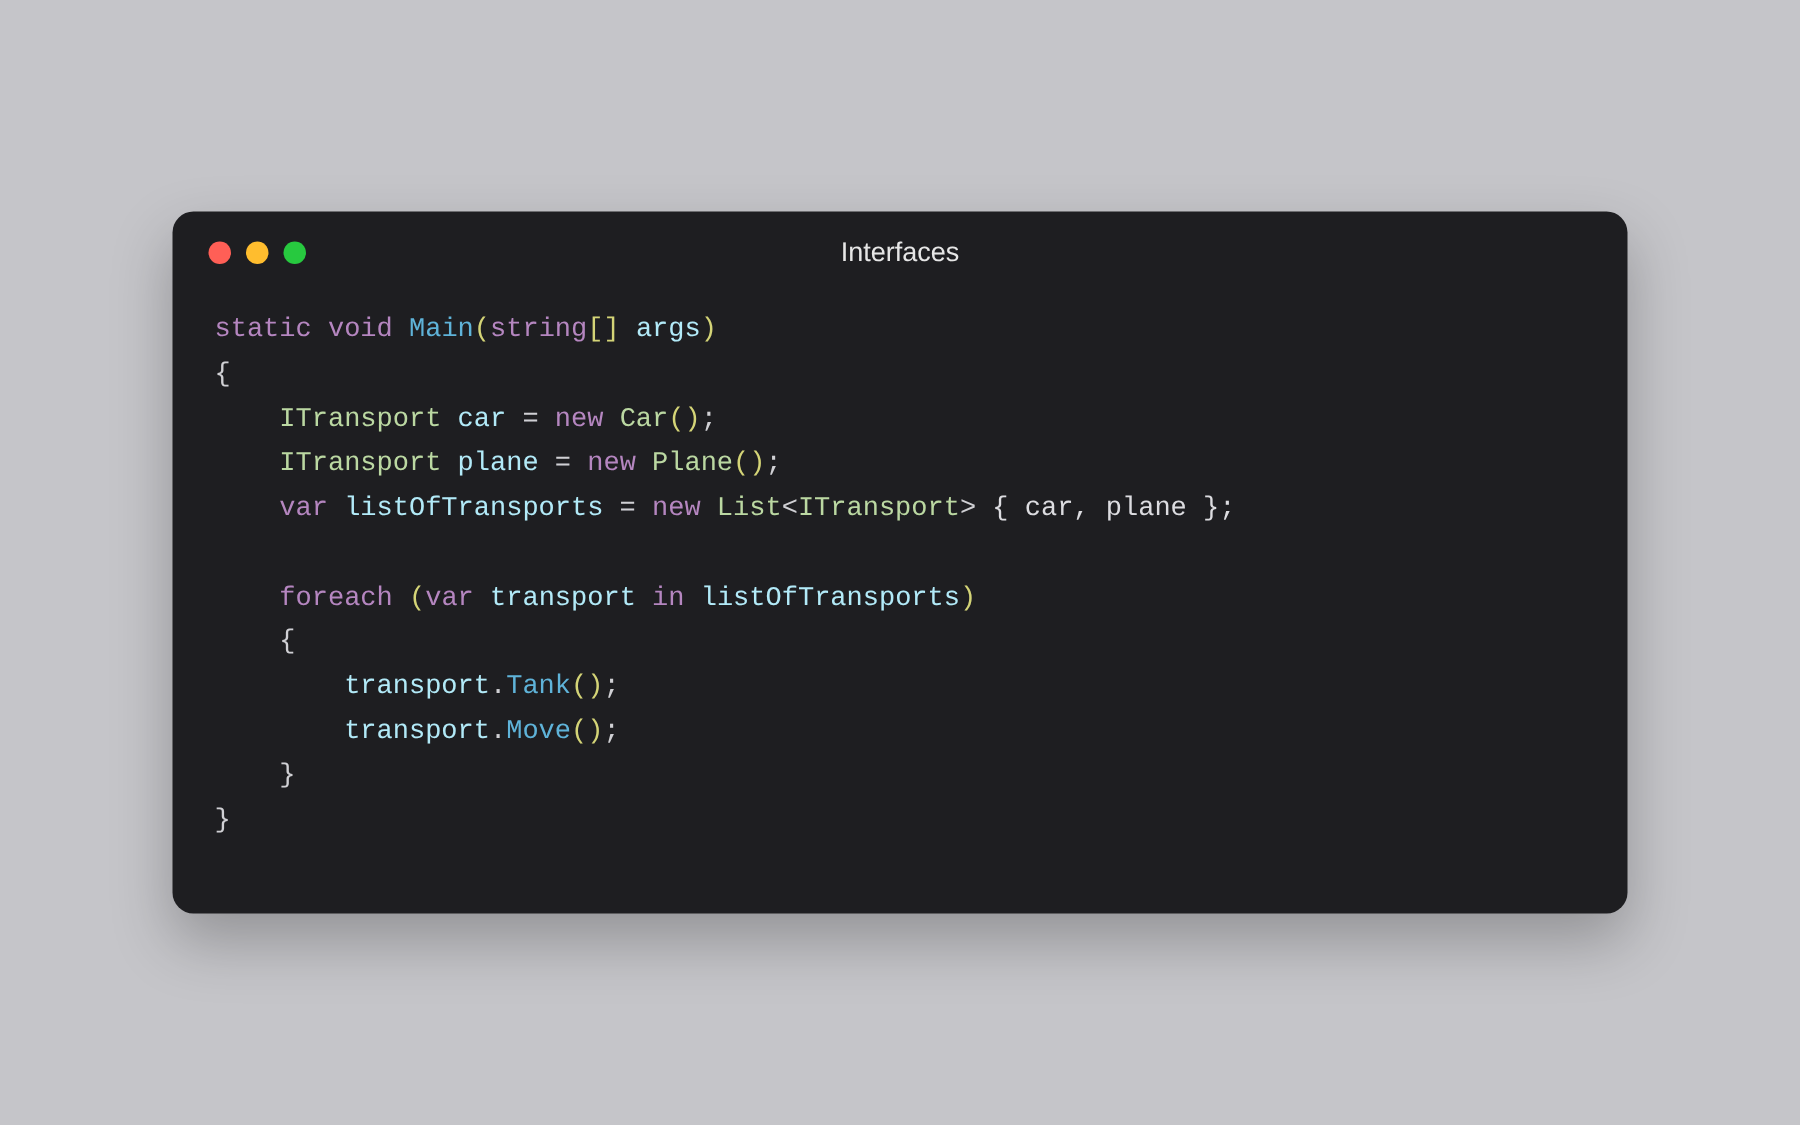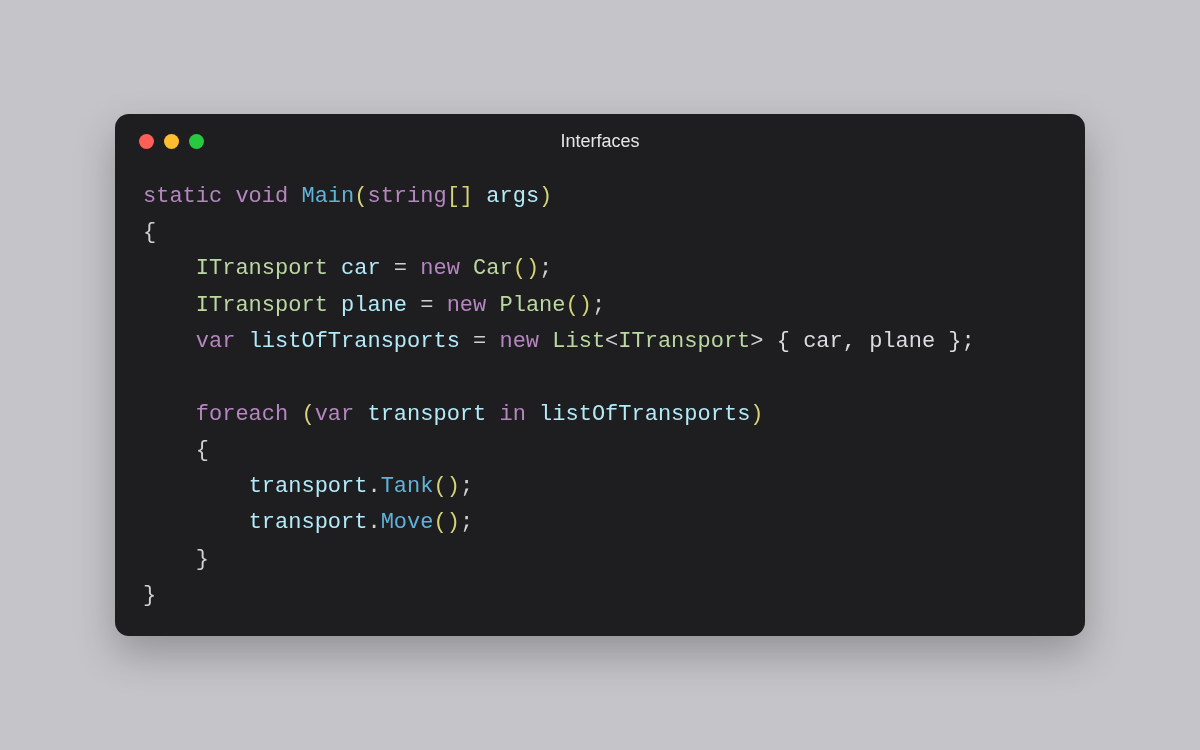--- a/index.html
+++ b/index.html
@@ -13,21 +13,21 @@
       background: #c5c5c9;
       display: flex;
       align-items: center;
       justify-content: center;
       font-family: -apple-system, BlinkMacSystemFont, "Segoe UI", Helvetica, Arial, sans-serif;
     }
     .window {
       width: 970px;
       background: #1e1e21;
       border-radius: 14px;
-      padding: 0 0 16px 0;
+      padding: 0 0 40px 0;
       box-shadow: 0 18px 40px rgba(0,0,0,0.25);
       overflow: hidden;
     }
     .titlebar {
       display: flex;
       align-items: center;
       padding: 20px 24px 12px 24px;
       position: relative;
     }
     .traffic-lights {
@@ -47,21 +47,21 @@
       left: 0;
       right: 0;
       text-align: center;
       color: #e6e6e6;
       font-size: 18px;
       font-weight: 500;
       pointer-events: none;
     }
     .code {
       font-family: "SF Mono", ui-monospace, Menlo, Consolas, "Liberation Mono", monospace;
-      font-size: 22px;
+      font-size: 18px;
       line-height: 1.65;
       color: #dcdce0;
       padding: 18px 28px 6px 28px;
       white-space: pre;
     }
     .tk-keyword { color: #b586c0; }
     .tk-type    { color: #bbd8a2; }
     .tk-method  { color: #5fb3d9; }
     .tk-punct   { color: #d0d0d4; }
     .tk-paren   { color: #d4d477; }

